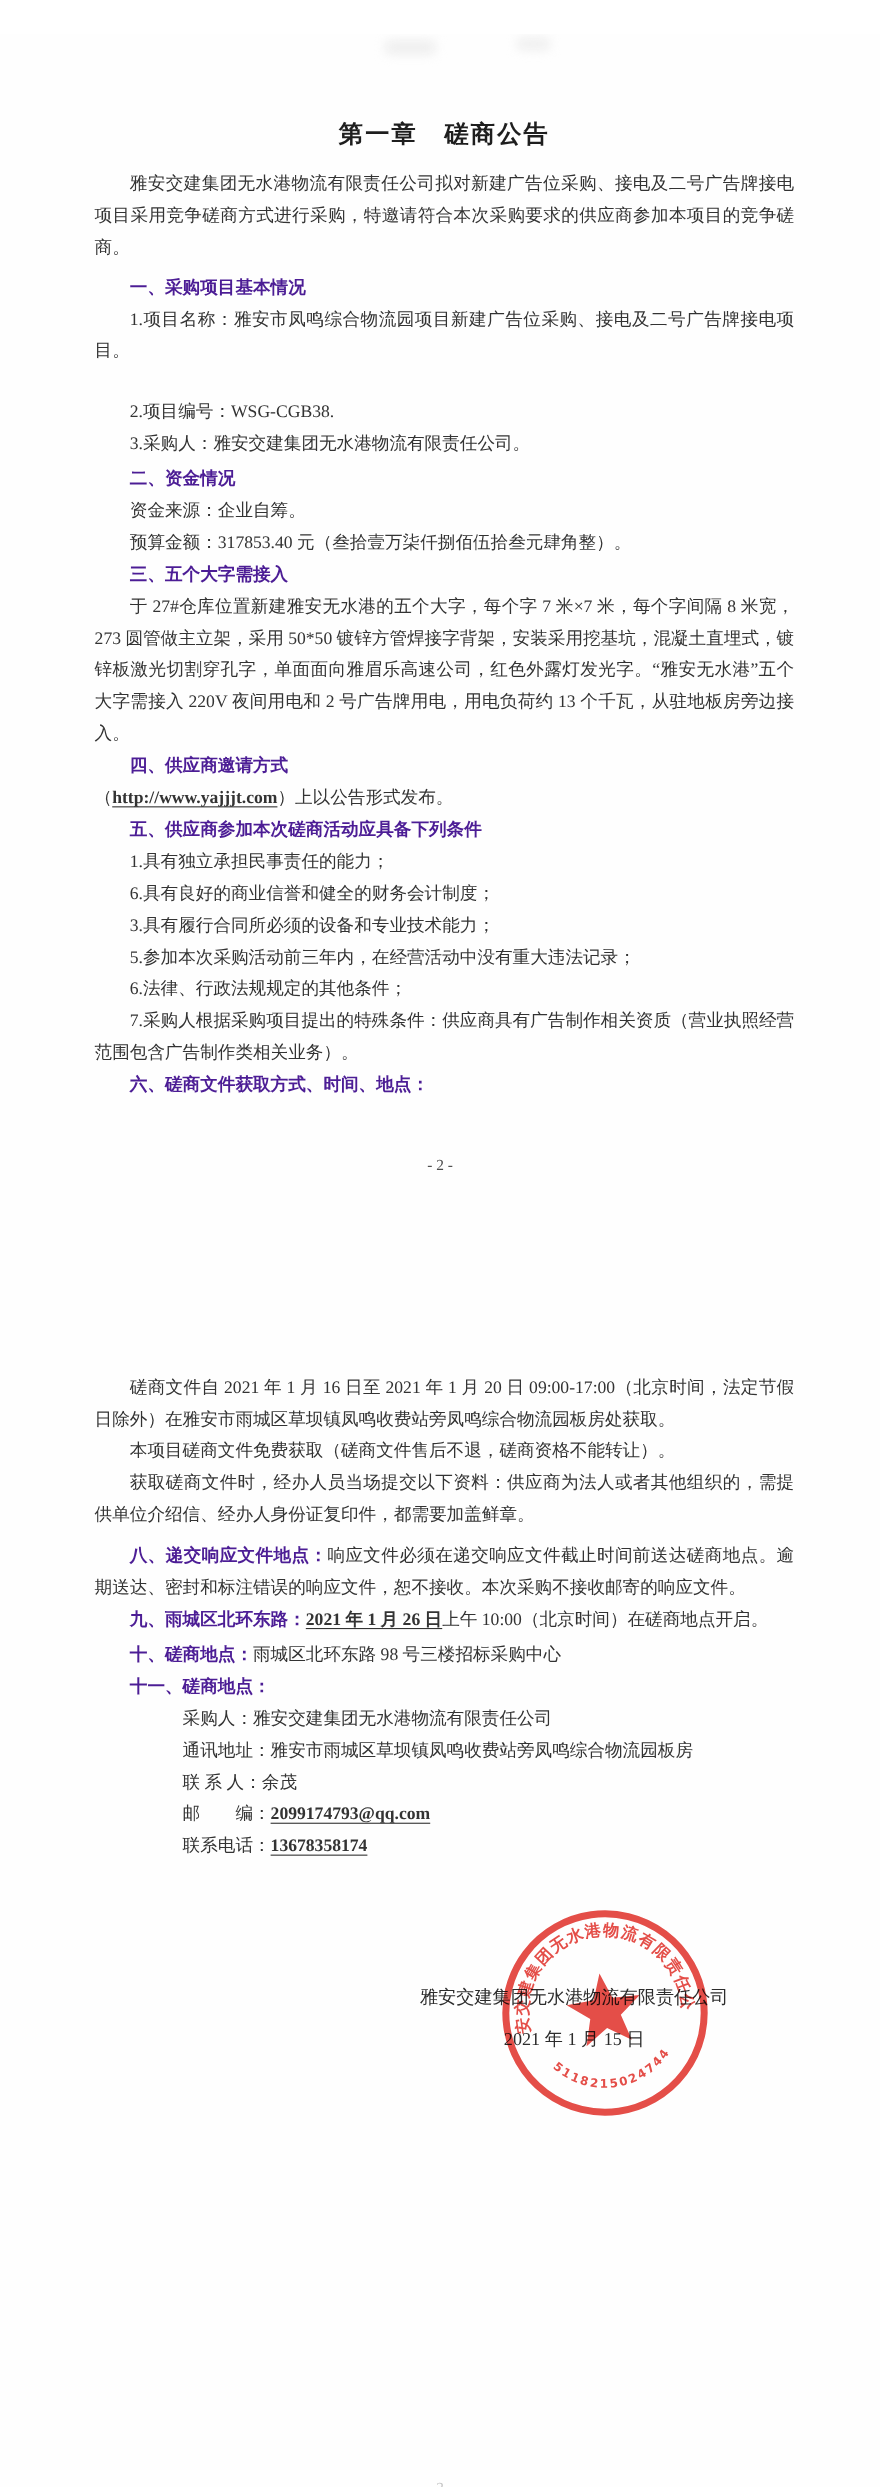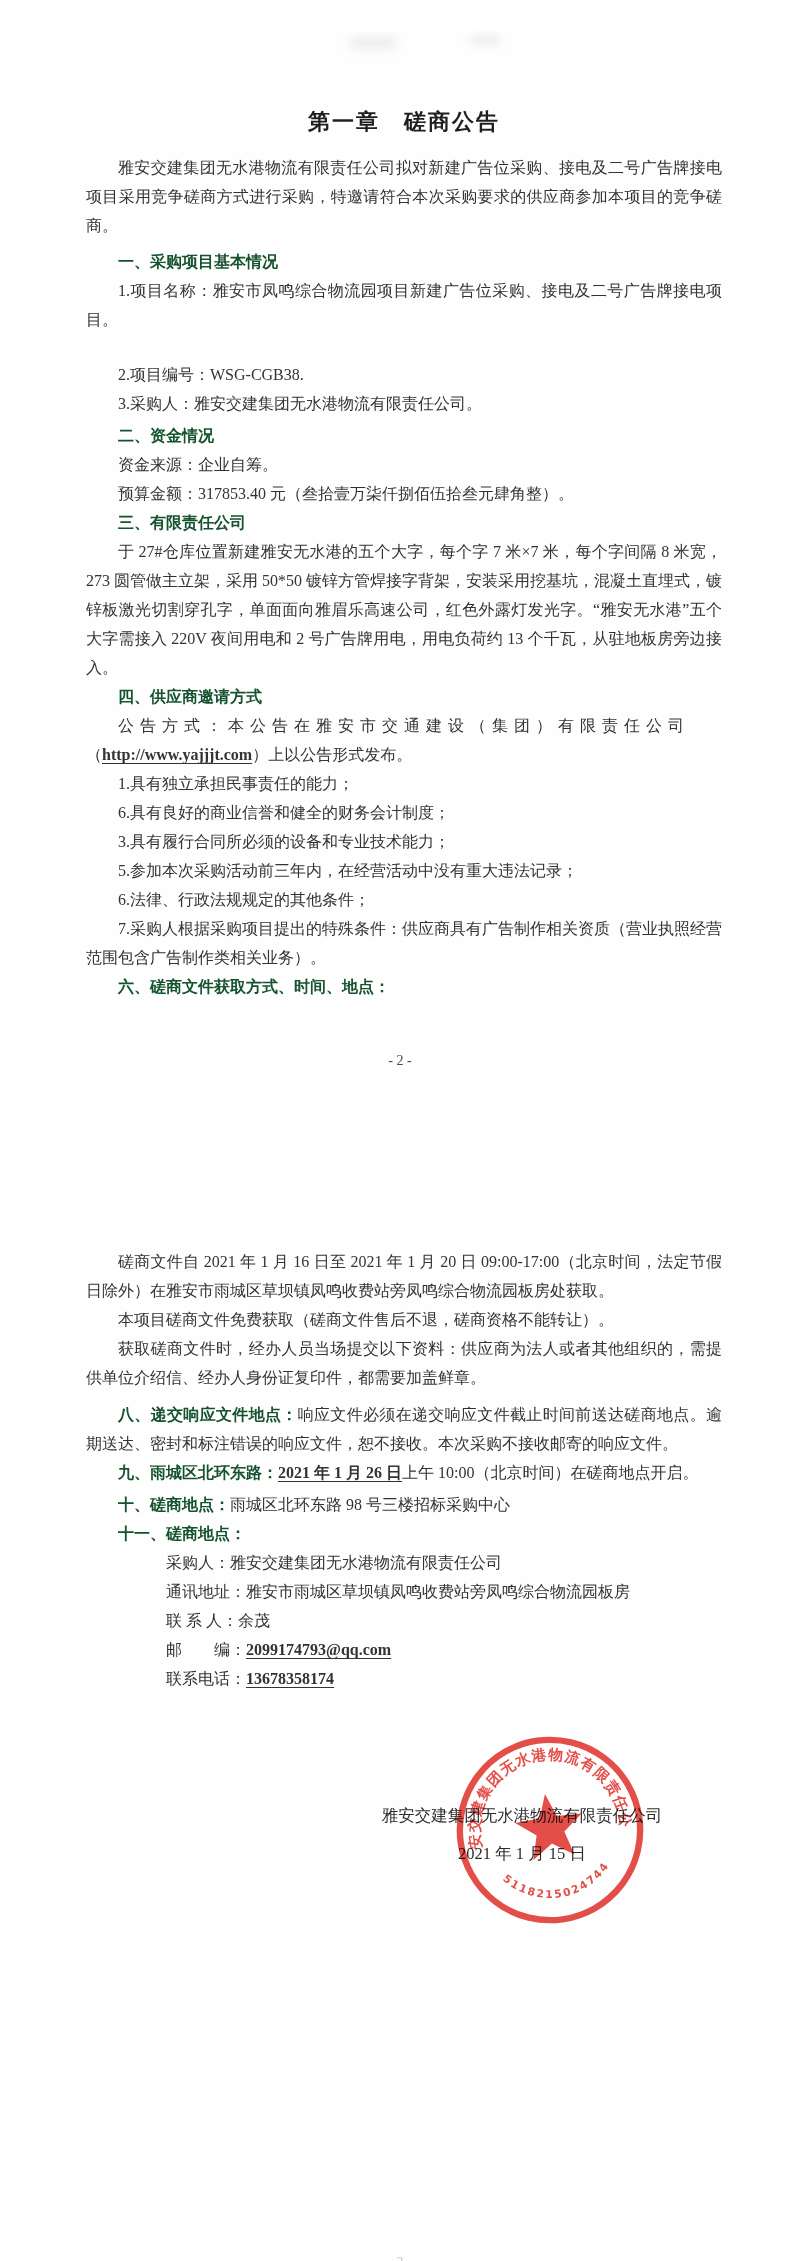--- a/index.html
+++ b/index.html
@@ -9,21 +9,21 @@
     overflow:hidden;
     margin-top:31px;
   }
   .artifact{position:absolute;background:#ededed;filter:blur(5px);border-radius:4px;}
   .sheet{position:absolute;left:86px;width:636px;}
   .sheet1{top:0;padding-top:74px;}
   .sheet2{top:1186px;}
   .title{margin:0;font-size:22px;line-height:34px;font-weight:bold;text-align:center;
          letter-spacing:2px;color:#1e1e1e;}
   .p{margin:0;font-size:16px;line-height:29px;text-align:justify;text-indent:2em;}
-  .b{font-weight:bold;color:#14532d;}
+  .b{font-weight:bold;color:#4c1d95;}
   .noind{text-indent:0;}
   .spread{letter-spacing:6px;}
   .u{text-decoration:underline;text-underline-offset:3px;font-weight:bold;}
   .contact{padding-left:80px;text-indent:0;}
   .mt3{margin-top:3px;}  .mt7{margin-top:7px;}  .mt8{margin-top:8px;}
   .mt14{margin-top:14px;} .mt26{margin-top:26px;} .mt30{margin-top:30px;}
   .footer{position:absolute;left:0;width:100%;text-align:center;font-size:14px;}
   .footer-2{top:1022px;color:#4a4a4a;}
   .footer-3{top:2224px;color:#c6c6c6;}
   .signature{position:absolute;left:357px;top:1766px;width:330px;
@@ -46,27 +46,27 @@
 
     <p class="p b mt7">一、采购项目基本情况</p>
     <p class="p">1.项目名称：雅安市凤鸣综合物流园项目新建广告位采购、接电及二号广告牌接电项目。</p>
     <p class="p mt26">2.项目编号：WSG-CGB38.</p>
     <p class="p">3.采购人：雅安交建集团无水港物流有限责任公司。</p>
 
     <p class="p b mt3">二、资金情况</p>
     <p class="p">资金来源：企业自筹。</p>
     <p class="p">预算金额：317853.40 元（叁拾壹万柒仟捌佰伍拾叁元肆角整）。</p>
 
-    <p class="p b">三、有限责任公司</p>
+    <p class="p b">三、五个大字需接入</p>
     <p class="p">于 27#仓库位置新建雅安无水港的五个大字，每个字 7 米×7 米，每个字间隔 8 米宽，273 圆管做主立架，采用 50*50 镀锌方管焊接字背架，安装采用挖基坑，混凝土直埋式，镀锌板激光切割穿孔字，单面面向雅眉乐高速公司，红色外露灯发光字。“雅安无水港”五个大字需接入 220V 夜间用电和 2 号广告牌用电，用电负荷约 13 个千瓦，从驻地板房旁边接入。</p>
 
     <p class="p b">四、供应商邀请方式</p>
-    <p class="p spread">公告方式：本公告在雅安市交通建设（集团）有限责任公司</p>
     <p class="p noind"><span>（</span><span class="u">http://www.yajjjt.com</span><span>）上以公告形式发布。</span></p>
 
+    <p class="p b">五、供应商参加本次磋商活动应具备下列条件</p>
     <p class="p">1.具有独立承担民事责任的能力；</p>
     <p class="p">6.具有良好的商业信誉和健全的财务会计制度；</p>
     <p class="p">3.具有履行合同所必须的设备和专业技术能力；</p>
     <p class="p">5.参加本次采购活动前三年内，在经营活动中没有重大违法记录；</p>
     <p class="p">6.法律、行政法规规定的其他条件；</p>
     <p class="p">7.采购人根据采购项目提出的特殊条件：供应商具有广告制作相关资质（营业执照经营范围包含广告制作类相关业务）。</p>
 
     <p class="p b">六、磋商文件获取方式、时间、地点：</p>
   </div>
 

